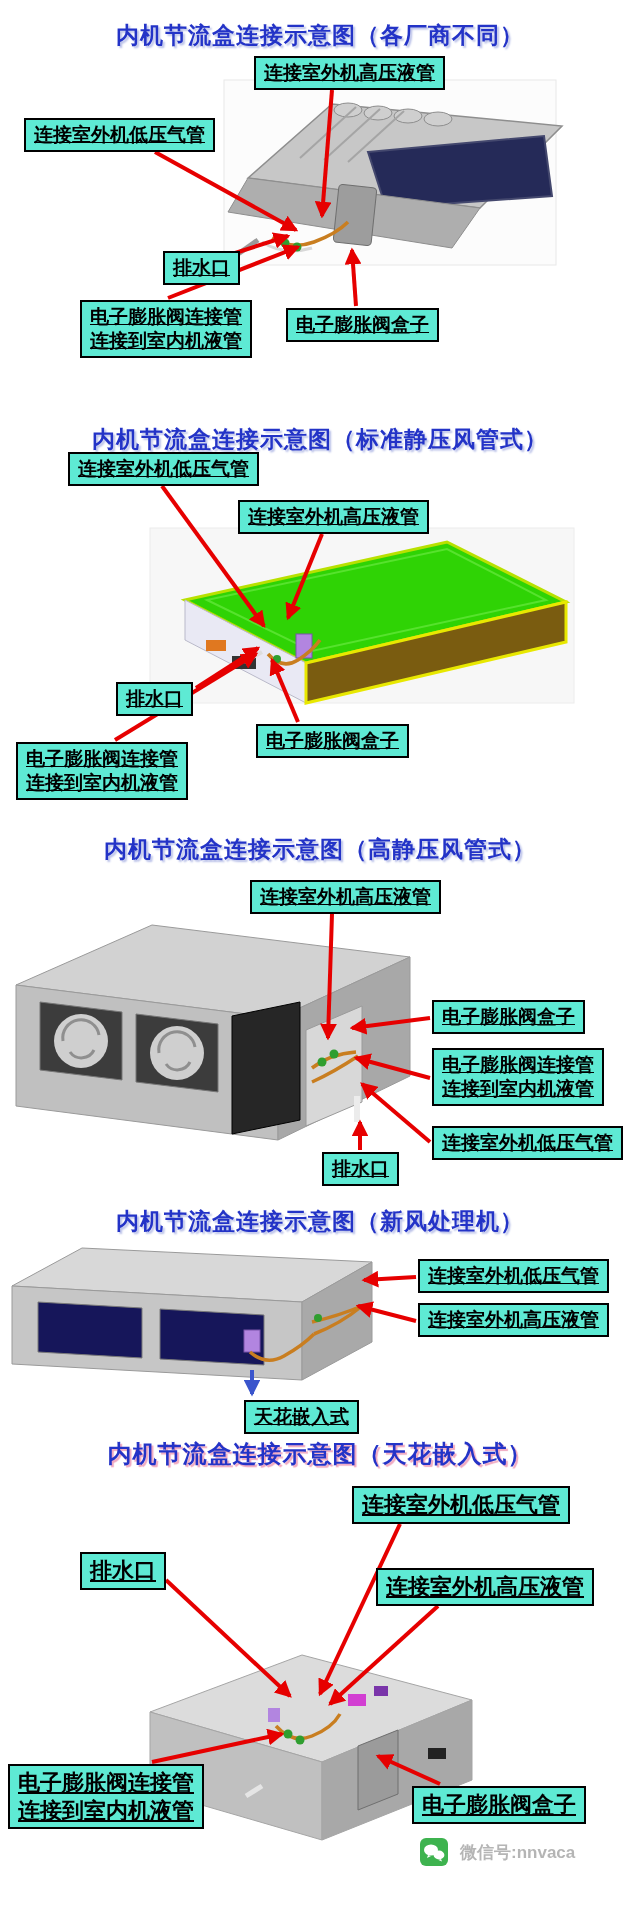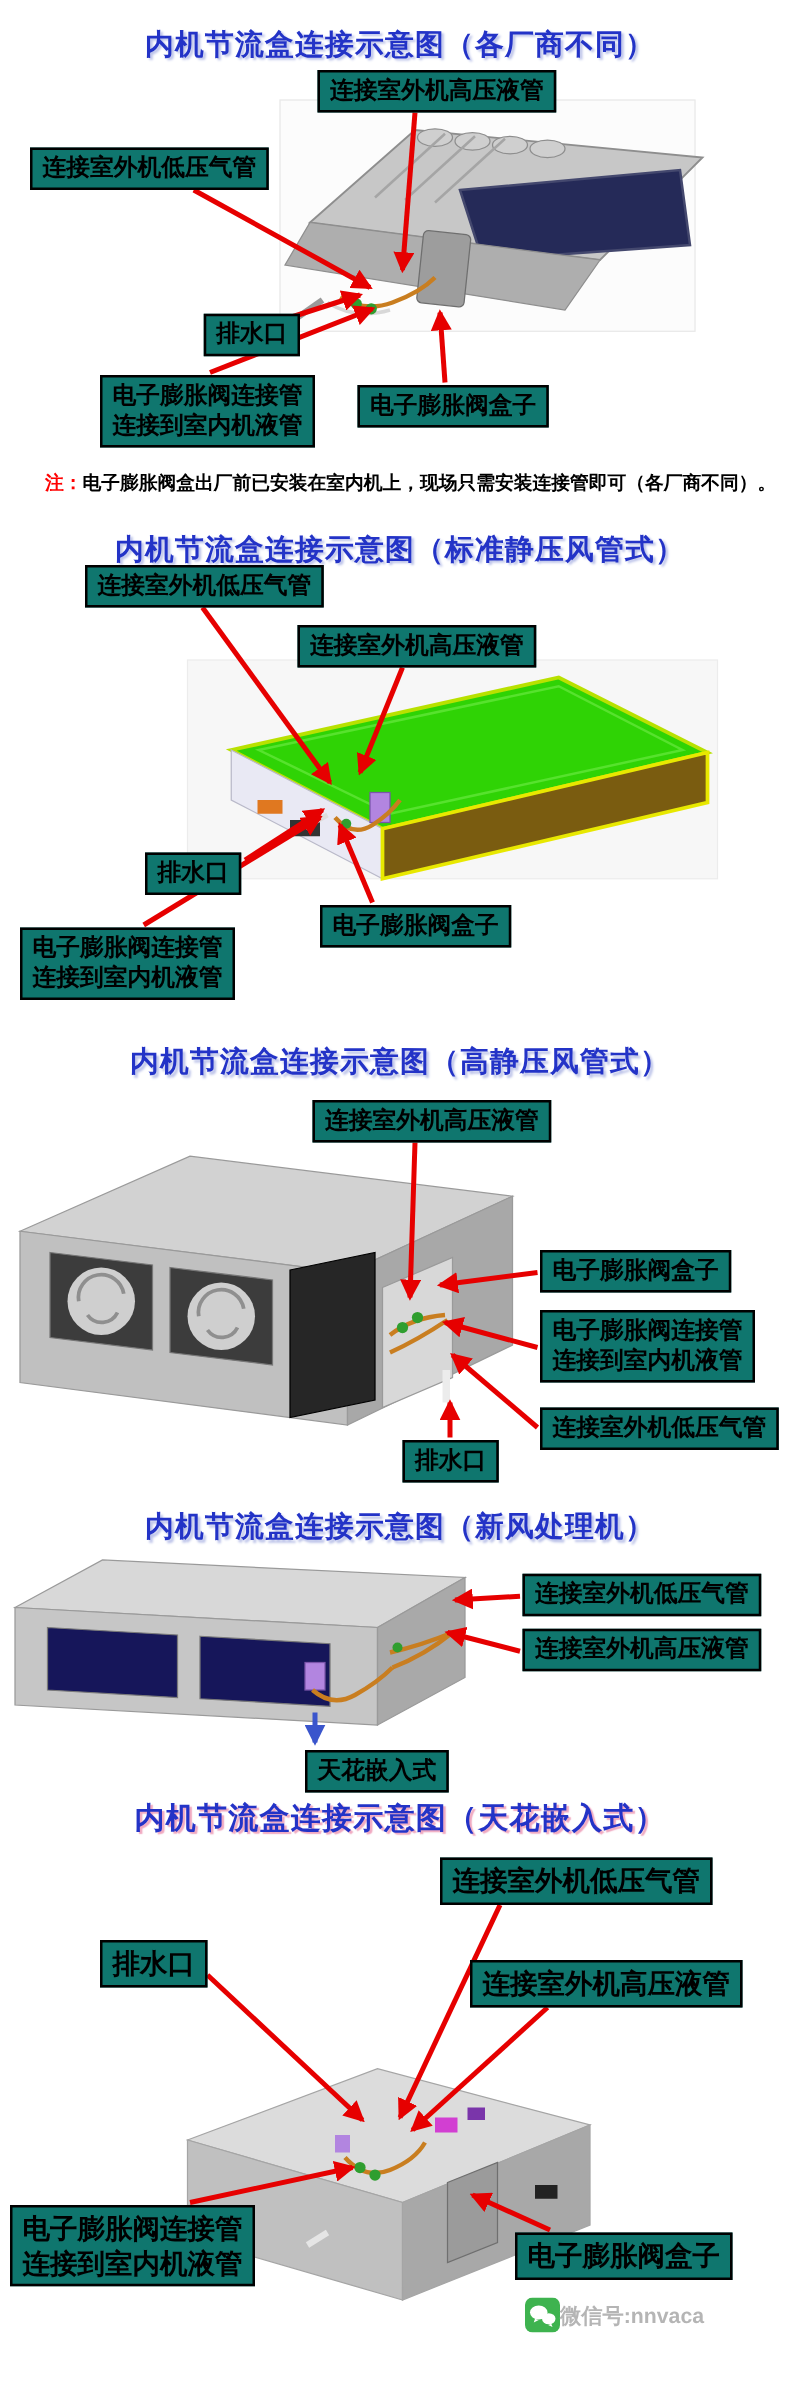--- a/index.html
+++ b/index.html
@@ -7,29 +7,29 @@
   body { font-family:"Liberation Sans","DejaVu Sans",sans-serif; }
   #page { position:relative; width:640px; height:1913px; background:#fff; overflow:hidden; }
   .svg-layer { position:absolute; left:0; top:0; z-index:1; }
   .title {
     position:absolute; left:0; width:640px; text-align:center;
     font-weight:bold; font-size:23px; color:#2333c7; letter-spacing:1px;
     text-shadow:2px 2px 2px #b9c0e8; z-index:2; white-space:nowrap;
   }
   .title-big { font-size:24px; text-shadow:2px 2px 1px #f0a8c0; }
   .lbl {
-    position:absolute; background:#0f766e; border:2px solid #000;
+    position:absolute; background:#5eead4; border:2px solid #000;
     font-weight:bold; font-size:19px; color:#000; padding:3px 8px;
-    line-height:1.25; white-space:nowrap; z-index:3; text-align:center;
+    line-height:1.25; white-space:nowrap; z-index:3; text-align:center;text-decoration:underline;
   }
   .lbl-lg { font-size:22px; }
   .lbl .line { display:block; text-align:right; }
   .note { position:absolute; font-size:15px; font-weight:bold; color:#000; z-index:2; white-space:nowrap; }
   .note .red { color:#ff0000; }
-  .wechat { position:absolute; left:420px; top:1838px; display:flex; align-items:center; gap:0; z-index:3; }
+  .wechat { position:absolute; left:420px; top:1838px; display:flex; align-items:center; gap:12px; z-index:3; }
   .wechat .wtext { color:#b5b5b5; font-size:17px; font-weight:bold; }
 </style>
 </head>
 <body>
 
 <div id="page">
 
   <svg class="svg-layer" width="640" height="1913" viewBox="0 0 640 1913">
     <defs>
       <marker id="arrow" viewBox="0 0 10 10" refX="8.5" refY="5" markerWidth="4.2" markerHeight="4.2" orient="auto-start-reverse">
@@ -155,23 +155,20 @@
 
   <div class="title" style="top:20px">内机节流盒连接示意图（各厂商不同）</div>
   <div class="lbl" style="left:254px; top:56px">连接室外机高压液管</div>
   <div class="lbl" style="left:24px;  top:118px">连接室外机低压气管</div>
   <div class="lbl" style="left:163px; top:251px">排水口</div>
   <div class="lbl" style="left:80px;  top:300px">
     <span class="line">电子膨胀阀连接管</span>
     <span class="line">连接到室内机液管</span>
   </div>
   <div class="lbl" style="left:286px; top:308px">电子膨胀阀盒子</div>
-  <div class="note" style="left:36px; top:377px">
-    <span class="red">注：</span><span>电子膨胀阀盒出厂前已安装在室内机上，现场只需安装连接管即可（各厂商不同）。</span>
-  </div>
 
   <div class="title" style="top:424px">内机节流盒连接示意图（标准静压风管式）</div>
   <div class="lbl" style="left:68px;  top:452px">连接室外机低压气管</div>
   <div class="lbl" style="left:238px; top:500px">连接室外机高压液管</div>
   <div class="lbl" style="left:116px; top:682px">排水口</div>
   <div class="lbl" style="left:256px; top:724px">电子膨胀阀盒子</div>
   <div class="lbl" style="left:16px;  top:742px">
     <span class="line">电子膨胀阀连接管</span>
     <span class="line">连接到室内机液管</span>
   </div>

